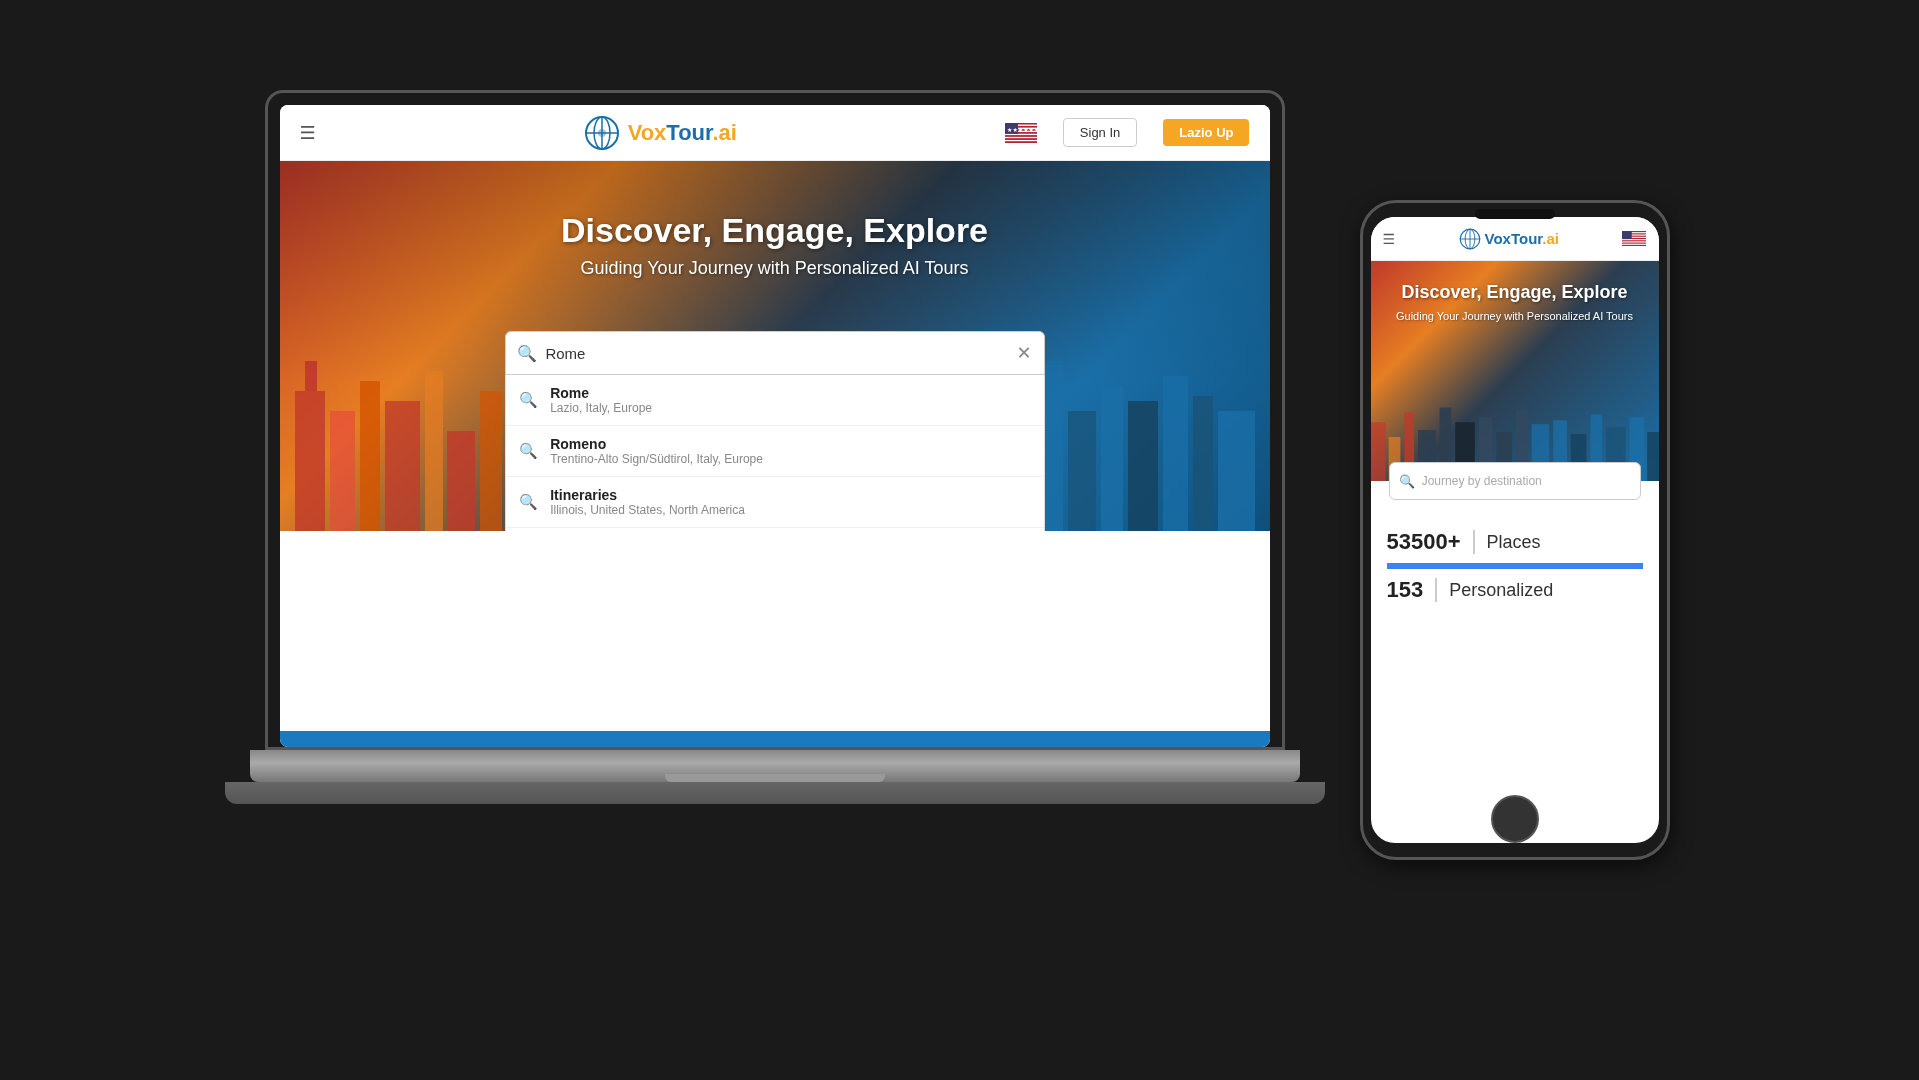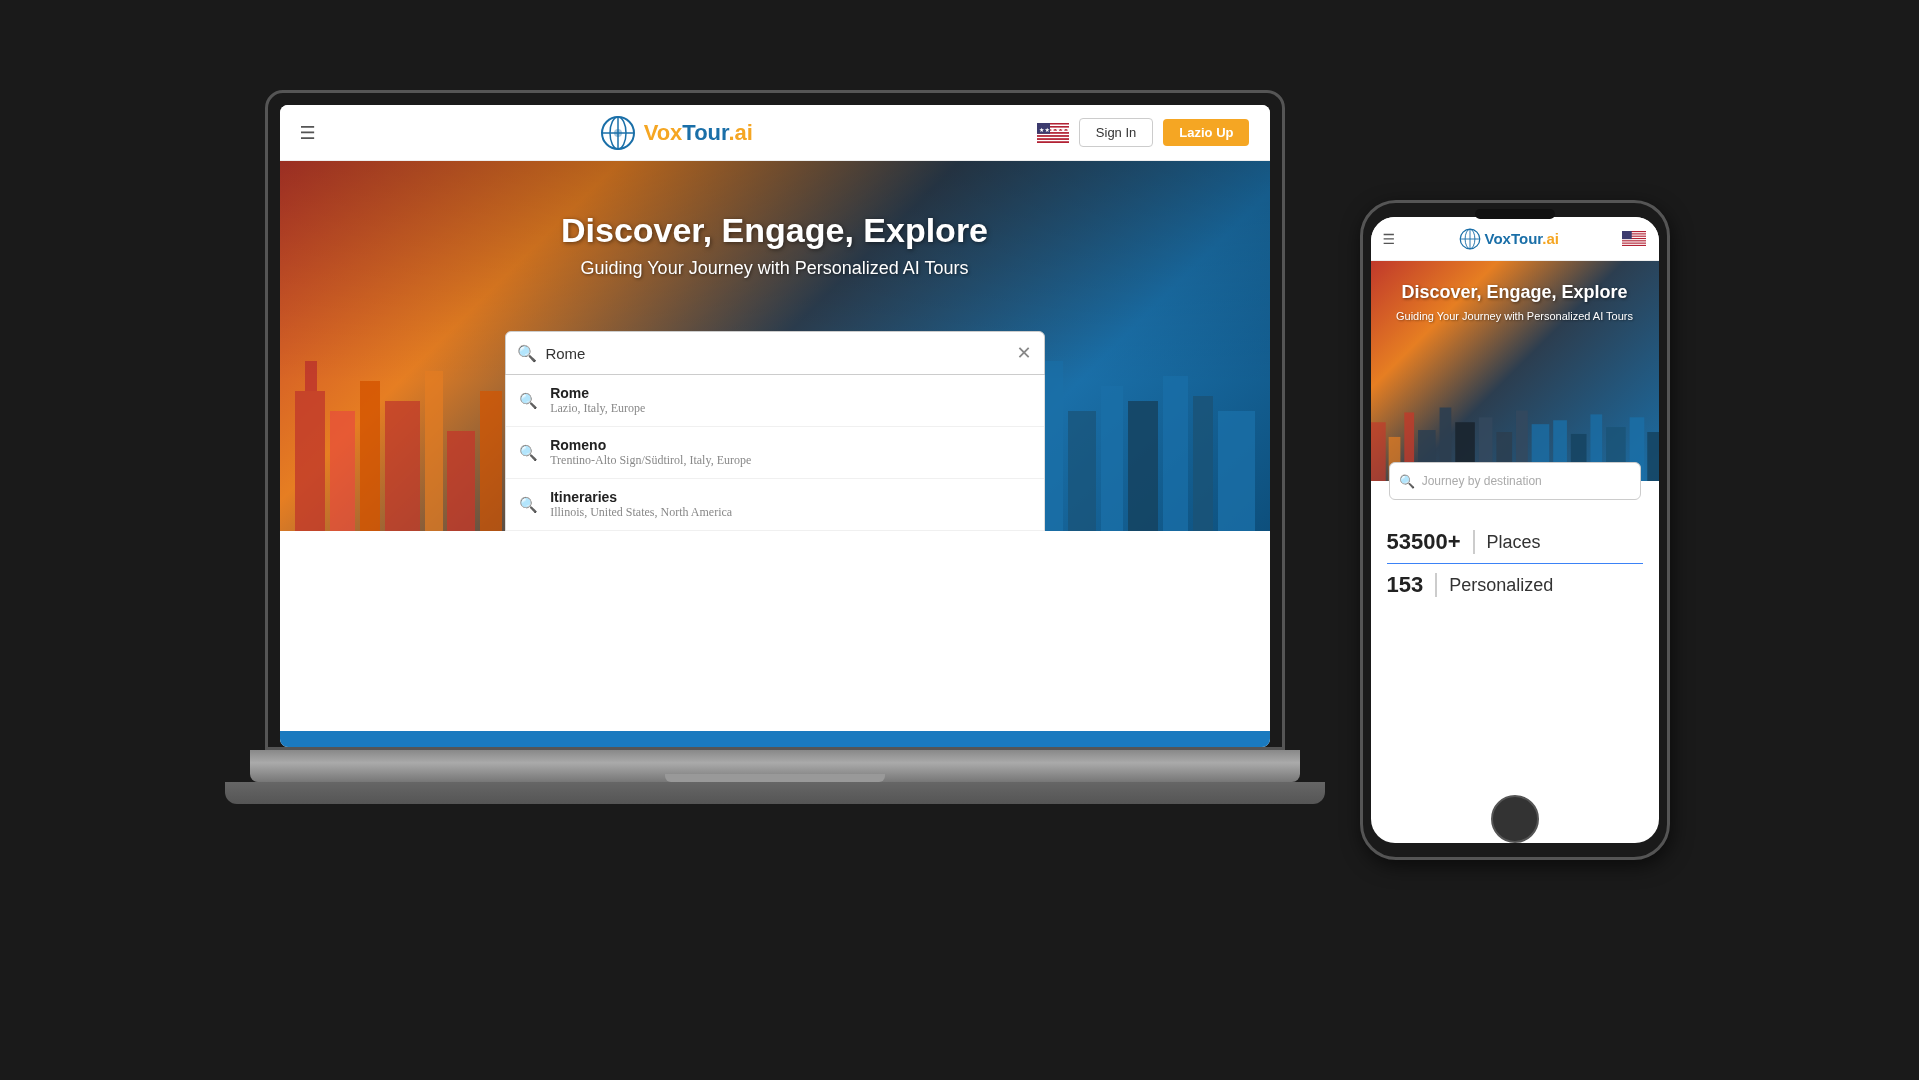--- a/index.html
+++ b/index.html
@@ -90,21 +90,21 @@
     }
     .brand-name {
       font-size: 22px;
       font-weight: bold;
       color: #1a6fa8;
     }
     .brand-name span { color: #f5a623; }
     .navbar-actions {
       display: flex;
       align-items: center;
-      gap: 10px;
+      gap: 26px;
     }
     .btn-signin {
       background: #fff;
       border: 1px solid #ccc;
       padding: 6px 16px;
       border-radius: 4px;
       font-size: 13px;
       cursor: pointer;
       color: #333;
     }
@@ -204,21 +204,20 @@
     }
     .result-search-icon { color: #888; font-size: 15px; }
     .result-text-main {
       font-size: 14px;
       font-weight: 600;
       color: #222;
     }
     .result-text-sub {
       font-size: 12px;
       color: #888;
-      font-family: Liberation Serif, serif;
     }
 
     
     .tours-banner {
       background: #1a7abf;
       color: #fff;
       text-align: center;
       padding: 16px;
       font-size: 20px;
       font-weight: 500;
@@ -336,21 +335,21 @@
 
     
     .phone-stats {
       padding: 16px 16px;
       background: #fff;
     }
     .stat-row {
       display: flex;
       align-items: center;
       padding: 8px 0;
-      border-bottom: 1px solid #3b82f6;
+      border-bottom: 6px solid #3b82f6;
     }
     .stat-number {
       font-size: 22px;
       font-weight: bold;
       color: #222;
     }
     .stat-divider {
       width: 2px;
       height: 24px;
       background: #ccc;

